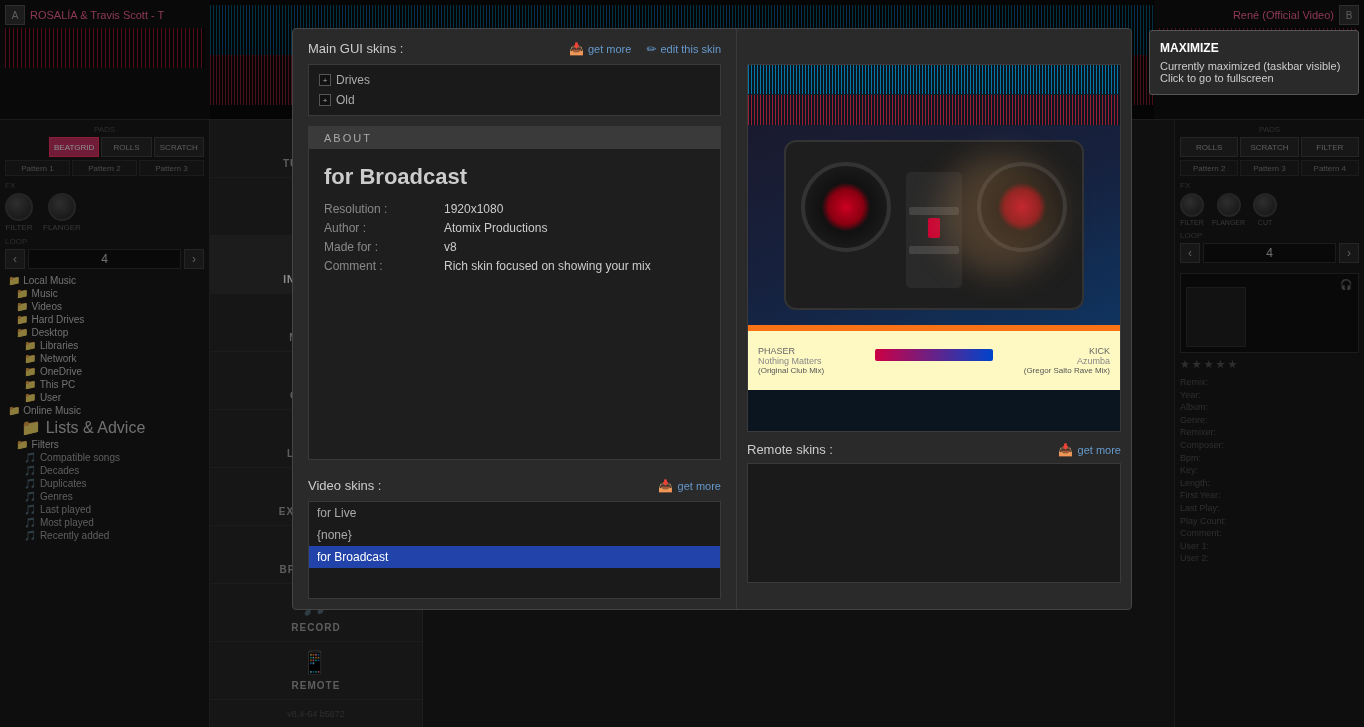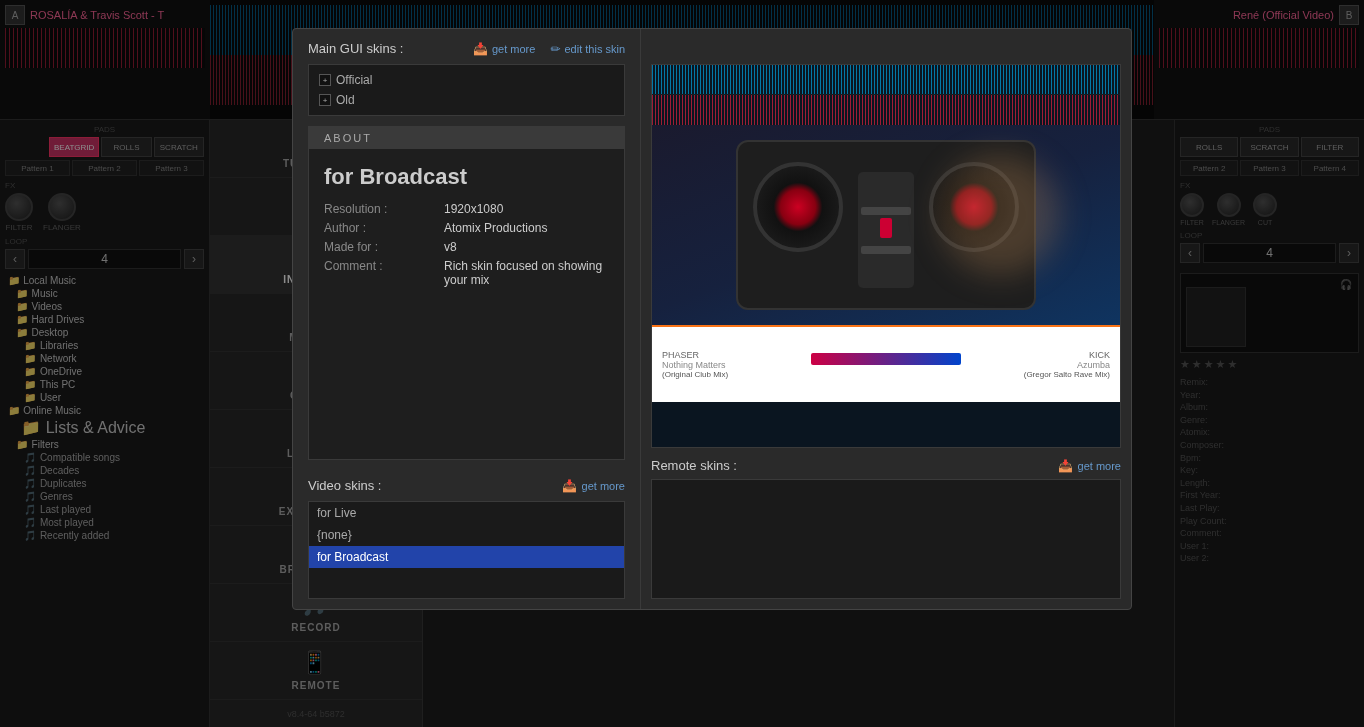--- a/index.html
+++ b/index.html
@@ -203,61 +203,61 @@
         <div style="width:60px;height:60px;background:#222;border:1px solid #333;position:absolute;bottom:5px;left:5px;"></div>
       </div>
 
       <div style="color:#555;font-size:11px;letter-spacing:2px;margin-top:5px;">★★★★★</div>
 
       <div style="font-size:9px;color:#555;margin-top:5px;line-height:1.4;">
         <div>Remix:</div>
         <div>Year:</div>
         <div>Album:</div>
         <div>Genre:</div>
-        <div>Atomix:</div>
+        <div>Remixer:</div>
         <div>Composer:</div>
         <div>Bpm:</div>
         <div>Key:</div>
         <div>Length:</div>
         <div>First Year:</div>
         <div>Last Play:</div>
         <div>Play Count:</div>
         <div>Comment:</div>
         <div>User 1:</div>
         <div>User 2:</div>
       </div>
     </div>
   </div>
 
   <div style="position:fixed;top:0;left:0;right:0;bottom:0;background:rgba(0,0,0,0.45);z-index:100;display:flex;align-items:flex-start;justify-content:center;padding-top:28px;">
     <div style="width:840px;background:#2a2a2a;border:1px solid #444;border-radius:4px;display:flex;flex-direction:column;position:relative;margin-left:60px;">
 
 
       <div style="display:flex;height:580px;">
 
-        <div style="width:348px;border-right:1px solid #3a3a3a;display:flex;flex-direction:column;">
+        <div style="width:444px;border-right:1px solid #3a3a3a;display:flex;flex-direction:column;">
 
           <div style="padding:12px 15px 8px;display:flex;align-items:center;justify-content:space-between;">
             <span style="font-size:13px;color:#ccc;">Main GUI skins :</span>
             <div style="display:flex;gap:15px;">
               <div style="display:flex;align-items:center;gap:4px;color:#6699cc;font-size:11px;cursor:pointer;">
                 <span style="font-size:12px;">📥</span>
                 <span>get more</span>
               </div>
               <div style="display:flex;align-items:center;gap:4px;color:#6699cc;font-size:11px;cursor:pointer;">
                 <span style="font-size:12px;">✏</span>
                 <span>edit this skin</span>
               </div>
             </div>
           </div>
 
           <div style="margin:0 15px 10px;background:#1a1a1a;border:1px solid #3a3a3a;padding:5px;">
             <div style="padding:3px 5px;cursor:pointer;color:#aaa;font-size:12px;display:flex;align-items:center;gap:5px;">
               <div style="width:12px;height:12px;border:1px solid #555;background:#111;display:flex;align-items:center;justify-content:center;font-size:8px;">+</div>
-              <span>Official</span>
+              <span>Drives</span>
             </div>
             <div style="padding:3px 5px;cursor:pointer;color:#aaa;font-size:12px;display:flex;align-items:center;gap:5px;">
               <div style="width:12px;height:12px;border:1px solid #555;background:#111;display:flex;align-items:center;justify-content:center;font-size:8px;">+</div>
               <span>Old</span>
             </div>
           </div>
 
           <div style="margin:0 15px 10px;background:#1e1e1e;border:1px solid #3a3a3a;flex:1;">
             <div style="background:#3a3a3a;padding:5px 15px;font-size:11px;color:#aaa;letter-spacing:2px;">ABOUT</div>
             <div style="padding:15px;">
@@ -314,46 +314,51 @@
                 <div style="position:absolute;top:30px;left:120px;right:120px;bottom:20px;background:#2a2a2a;border-radius:5px;display:flex;flex-direction:column;align-items:center;justify-content:center;gap:3px;">
                   <div style="width:50px;height:8px;background:#444;border-radius:2px;"></div>
                   <div style="width:12px;height:20px;background:#cc0033;border-radius:2px;"></div>
                   <div style="width:50px;height:8px;background:#444;border-radius:2px;margin-top:5px;"></div>
                 </div>
               </div>
 
               <div style="position:absolute;right:60px;top:30px;width:120px;height:120px;background:rgba(180,130,80,0.3);border-radius:50%;filter:blur(15px);"></div>
             </div>
 
-            <div style="display:flex;padding:23px 10px;background:#ffffff;border-top:2px solid #f97316;">
+            <div style="display:flex;padding:15px 10px;background:#fef9c3;border-top:6px solid #f97316;">
               <div style="flex:1;">
                 <div style="font-size:9px;color:#666;">PHASER</div>
                 <div style="font-size:9px;color:#888;white-space:nowrap;overflow:hidden;">Nothing Matters</div>
                 <div style="font-size:8px;color:#555;">(Original Club Mix)</div>
               </div>
               <div style="flex:1;">
                 <div style="height:12px;background:linear-gradient(90deg,#cc0044,#0044cc);border-radius:2px;margin:3px 0;"></div>
               </div>
               <div style="flex:1;text-align:right;">
                 <div style="font-size:9px;color:#666;">KICK</div>
                 <div style="font-size:9px;color:#888;white-space:nowrap;overflow:hidden;">Azumba</div>
                 <div style="font-size:8px;color:#555;">(Gregor Salto Rave Mix)</div>
               </div>
             </div>
           </div>
 
-          <div style="padding:0 10px 10px;">
+          <div style="padding:0 10px 26px;">
             <div style="display:flex;align-items:center;justify-content:space-between;margin-bottom:6px;">
               <span style="font-size:13px;color:#ccc;">Remote skins :</span>
               <div style="display:flex;align-items:center;gap:4px;color:#6699cc;font-size:11px;cursor:pointer;">
                 <span style="font-size:12px;">📥</span>
                 <span>get more</span>
               </div>
             </div>
             <div style="background:#1a1a1a;border:1px solid #3a3a3a;min-height:120px;width:100%;"></div>
           </div>
         </div>
       </div>
     </div>
   </div>
 
+  <div style="position:fixed;top:30px;right:5px;width:210px;background:#2a2a2a;border:1px solid #555;padding:10px;font-size:11px;color:#ccc;z-index:300;border-radius:3px;">
+    <div style="font-weight:bold;color:white;margin-bottom:5px;font-size:12px;">MAXIMIZE</div>
+    <div>Currently maximized (taskbar visible)</div>
+    <div>Click to go to fullscreen</div>
+  </div>
 
 </div>
 
 </body></html>

